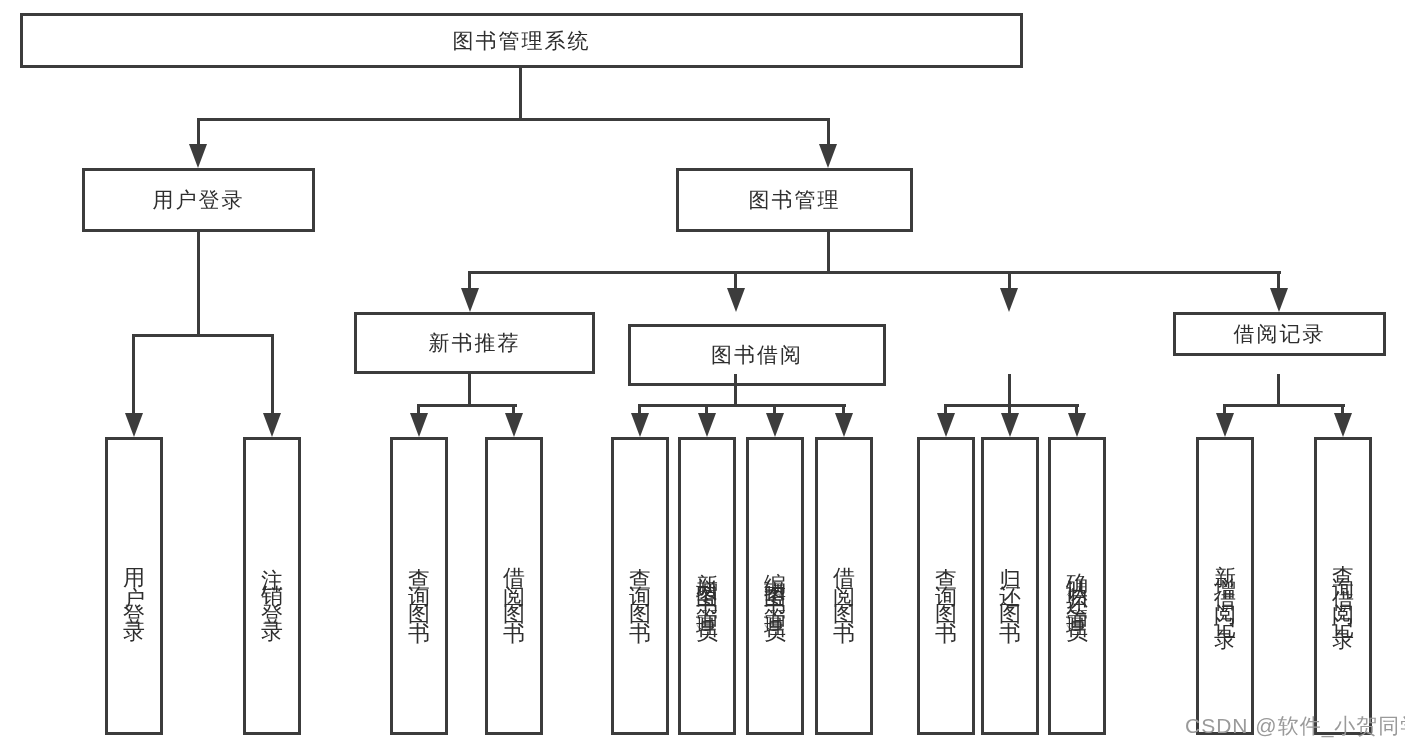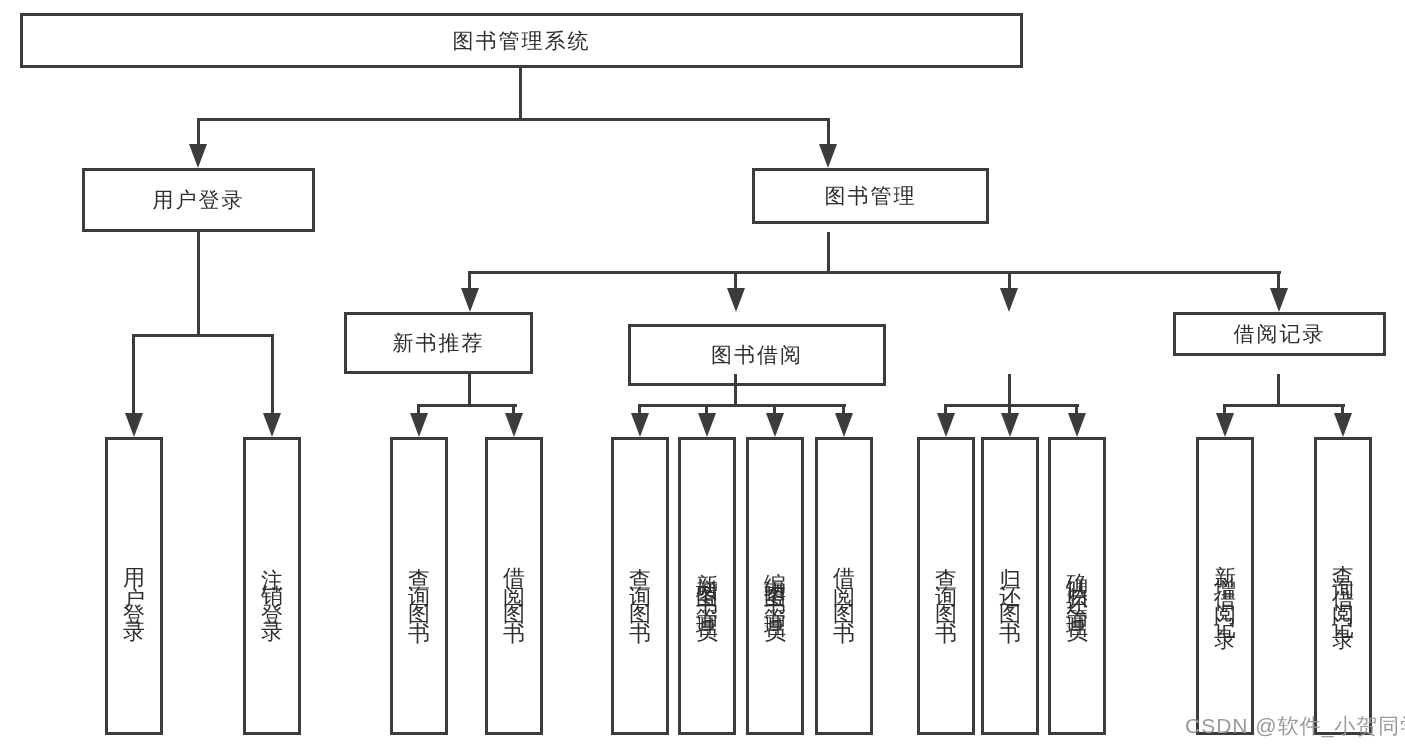--- a/index.html
+++ b/index.html
@@ -52,25 +52,25 @@
 <div class="canvas">
 
   <div class="box hbox" style="left:20px;top:13px;width:1003px;height:55px">
     <span>图书管理系统</span>
   </div>
 
   <div class="box hbox" style="left:82px;top:168px;width:233px;height:64px">
     <span>用户登录</span>
   </div>
 
-  <div class="box hbox" style="left:752px;top:168px;width:237px;height:56px">
+  <div class="box hbox" style="left:676px;top:168px;width:237px;height:64px">
     <span>图书管理</span>
   </div>
 
-  <div class="box hbox" style="left:344px;top:312px;width:189px;height:62px">
+  <div class="box hbox" style="left:354px;top:312px;width:241px;height:62px">
     <span>新书推荐</span>
   </div>
 
   <div class="box hbox" style="left:628px;top:324px;width:258px;height:62px">
     <span>图书借阅</span>
   </div>
 
 
   <div class="box hbox" style="left:1173px;top:312px;width:213px;height:44px">
     <span>借阅记录</span>

